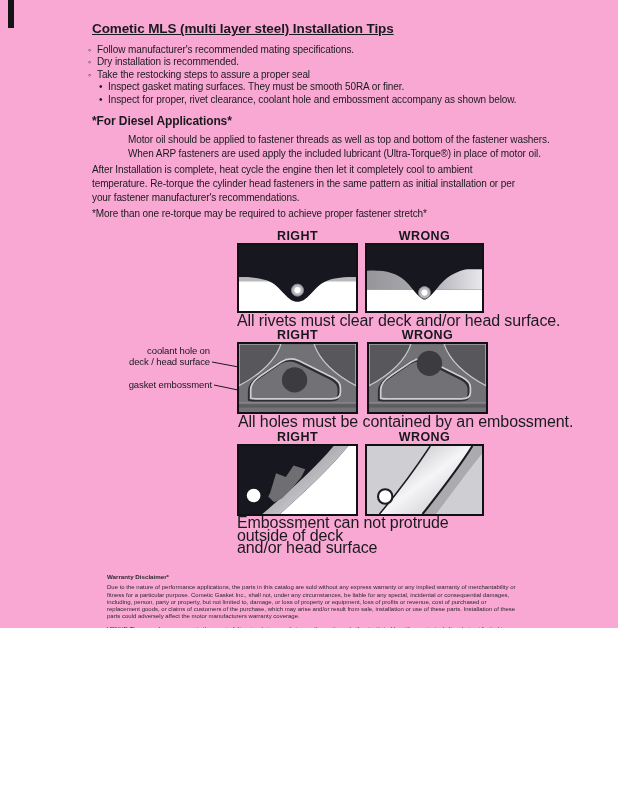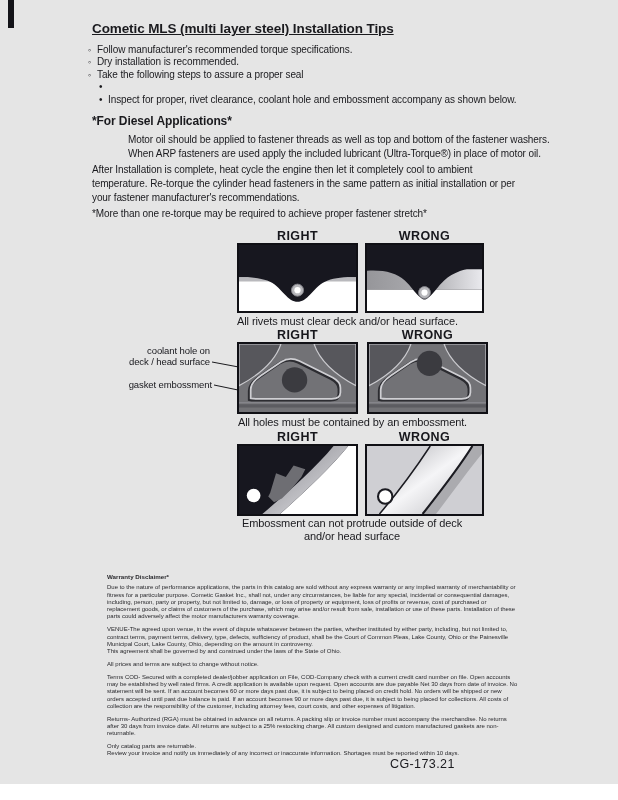--- a/index.html
+++ b/index.html
@@ -1,18 +1,18 @@
 <!DOCTYPE html>
 <html><head>
 <meta charset="utf-8">
 <style>
   * { margin:0; padding:0; box-sizing:border-box; }
   html,body { background:#ffffff; }
   .page {
-    position:relative; width:618px; height:784px; background:#e5e5e5;
+    position:relative; width:618px; height:628px; background:#f9a8d4;
     font-family:"Liberation Sans", sans-serif; color:#1a1a1e; overflow:hidden;
     letter-spacing:-0.1px;
   }
   .corner-mark { position:absolute; left:8px; top:0; width:6px; height:28px; background:#131318; }
   .title {
     position:absolute; left:92px; top:21px; font-size:13.5px; font-weight:bold;
     text-decoration:underline; white-space:nowrap;
   }
   .bullets { position:absolute; left:88px; top:44px; width:445px; font-size:10px; line-height:12.4px; }
   .b-row { display:flex; }
@@ -21,21 +21,21 @@
   .b-mark.dot { font-size:10px; }
   .h2 { position:absolute; left:92px; top:114px; font-size:12px; font-weight:bold; white-space:nowrap; }
   .body { position:absolute; font-size:10px; line-height:14.2px; }
   .p1 { left:92px; top:133px; width:422px;margin-left:36px; }
   .p2 { left:92px; top:163px; width:426px; }
   .note { left:92px; top:207px; width:430px; }
 
   .dlabel { position:absolute; font-size:12.5px; letter-spacing:0.4px; text-align:center; color:#17171c;font-weight:bold; }
   .dbox { position:absolute; border:2.5px solid #101015; background:#17171f; }
   .dbox svg { display:block; width:100%; height:100%; }
-  .dcap { position:absolute; font-size:11px; line-height:12.5px;text-align:center; }
+  .dcap { position:absolute; font-size:16px; line-height:12.5px; }
   .preline { white-space:pre-line; }
 
   .ann { position:absolute; text-align:right; font-size:9.5px; line-height:11px; color:#17171c; }
   .ann-coolant { left:100px; top:345px; width:110px; }
   .ann-emboss  { left:100px; top:379px; width:112px; }
   .leader-svg { position:absolute; left:110px; top:340px; width:200px; height:62px; pointer-events:none; }
 
   .disclaimer { position:absolute; left:107px; top:573px; width:412px; font-size:6px; line-height:7.3px; color:#29292d; letter-spacing:0; }
   .disclaimer h3 { font-size:6.2px; font-weight:bold; margin-bottom:4px; }
   .disclaimer p { margin-bottom:5.5px; }
@@ -46,32 +46,33 @@
 
 <div class="page">
 
   <div class="corner-mark"></div>
 
   <h1 class="title">Cometic MLS (multi layer steel) Installation Tips</h1>
 
   <div class="bullets">
     <div class="b-row">
       <span class="b-mark">◦</span>
-      <span>Follow manufacturer's recommended torque specifications.</span>
+      <span>Follow manufacturer's recommended mating specifications.</span>
     </div>
     <div class="b-row">
       <span class="b-mark">◦</span>
       <span>Dry installation is recommended.</span>
     </div>
     <div class="b-row">
       <span class="b-mark">◦</span>
-      <span>Take the following steps to assure a proper seal</span>
+      <span>Take the restocking steps to assure a proper seal</span>
     </div>
     <div class="b-row sub">
       <span class="b-mark dot">•</span>
+      <span>Inspect gasket mating surfaces.  They must be smooth 50RA or finer.</span>
     </div>
     <div class="b-row sub">
       <span class="b-mark dot">•</span>
       <span>Inspect for proper, rivet clearance, coolant hole and embossment accompany as shown below.</span>
     </div>
   </div>
 
   <h2 class="h2">*For Diesel Applications*</h2>
   <p class="body p1">Motor oil should be applied to fastener threads as well as top and bottom of the fastener washers. When ARP fasteners are used apply the included lubricant (Ultra-Torque®) in place of motor oil.</p>
   <p class="body p2">After Installation is complete, heat cycle the engine then let it completely cool to ambient temperature. Re-torque the cylinder head fasteners in the same pattern as initial installation or per your fastener manufacturer's recommendations.</p>

